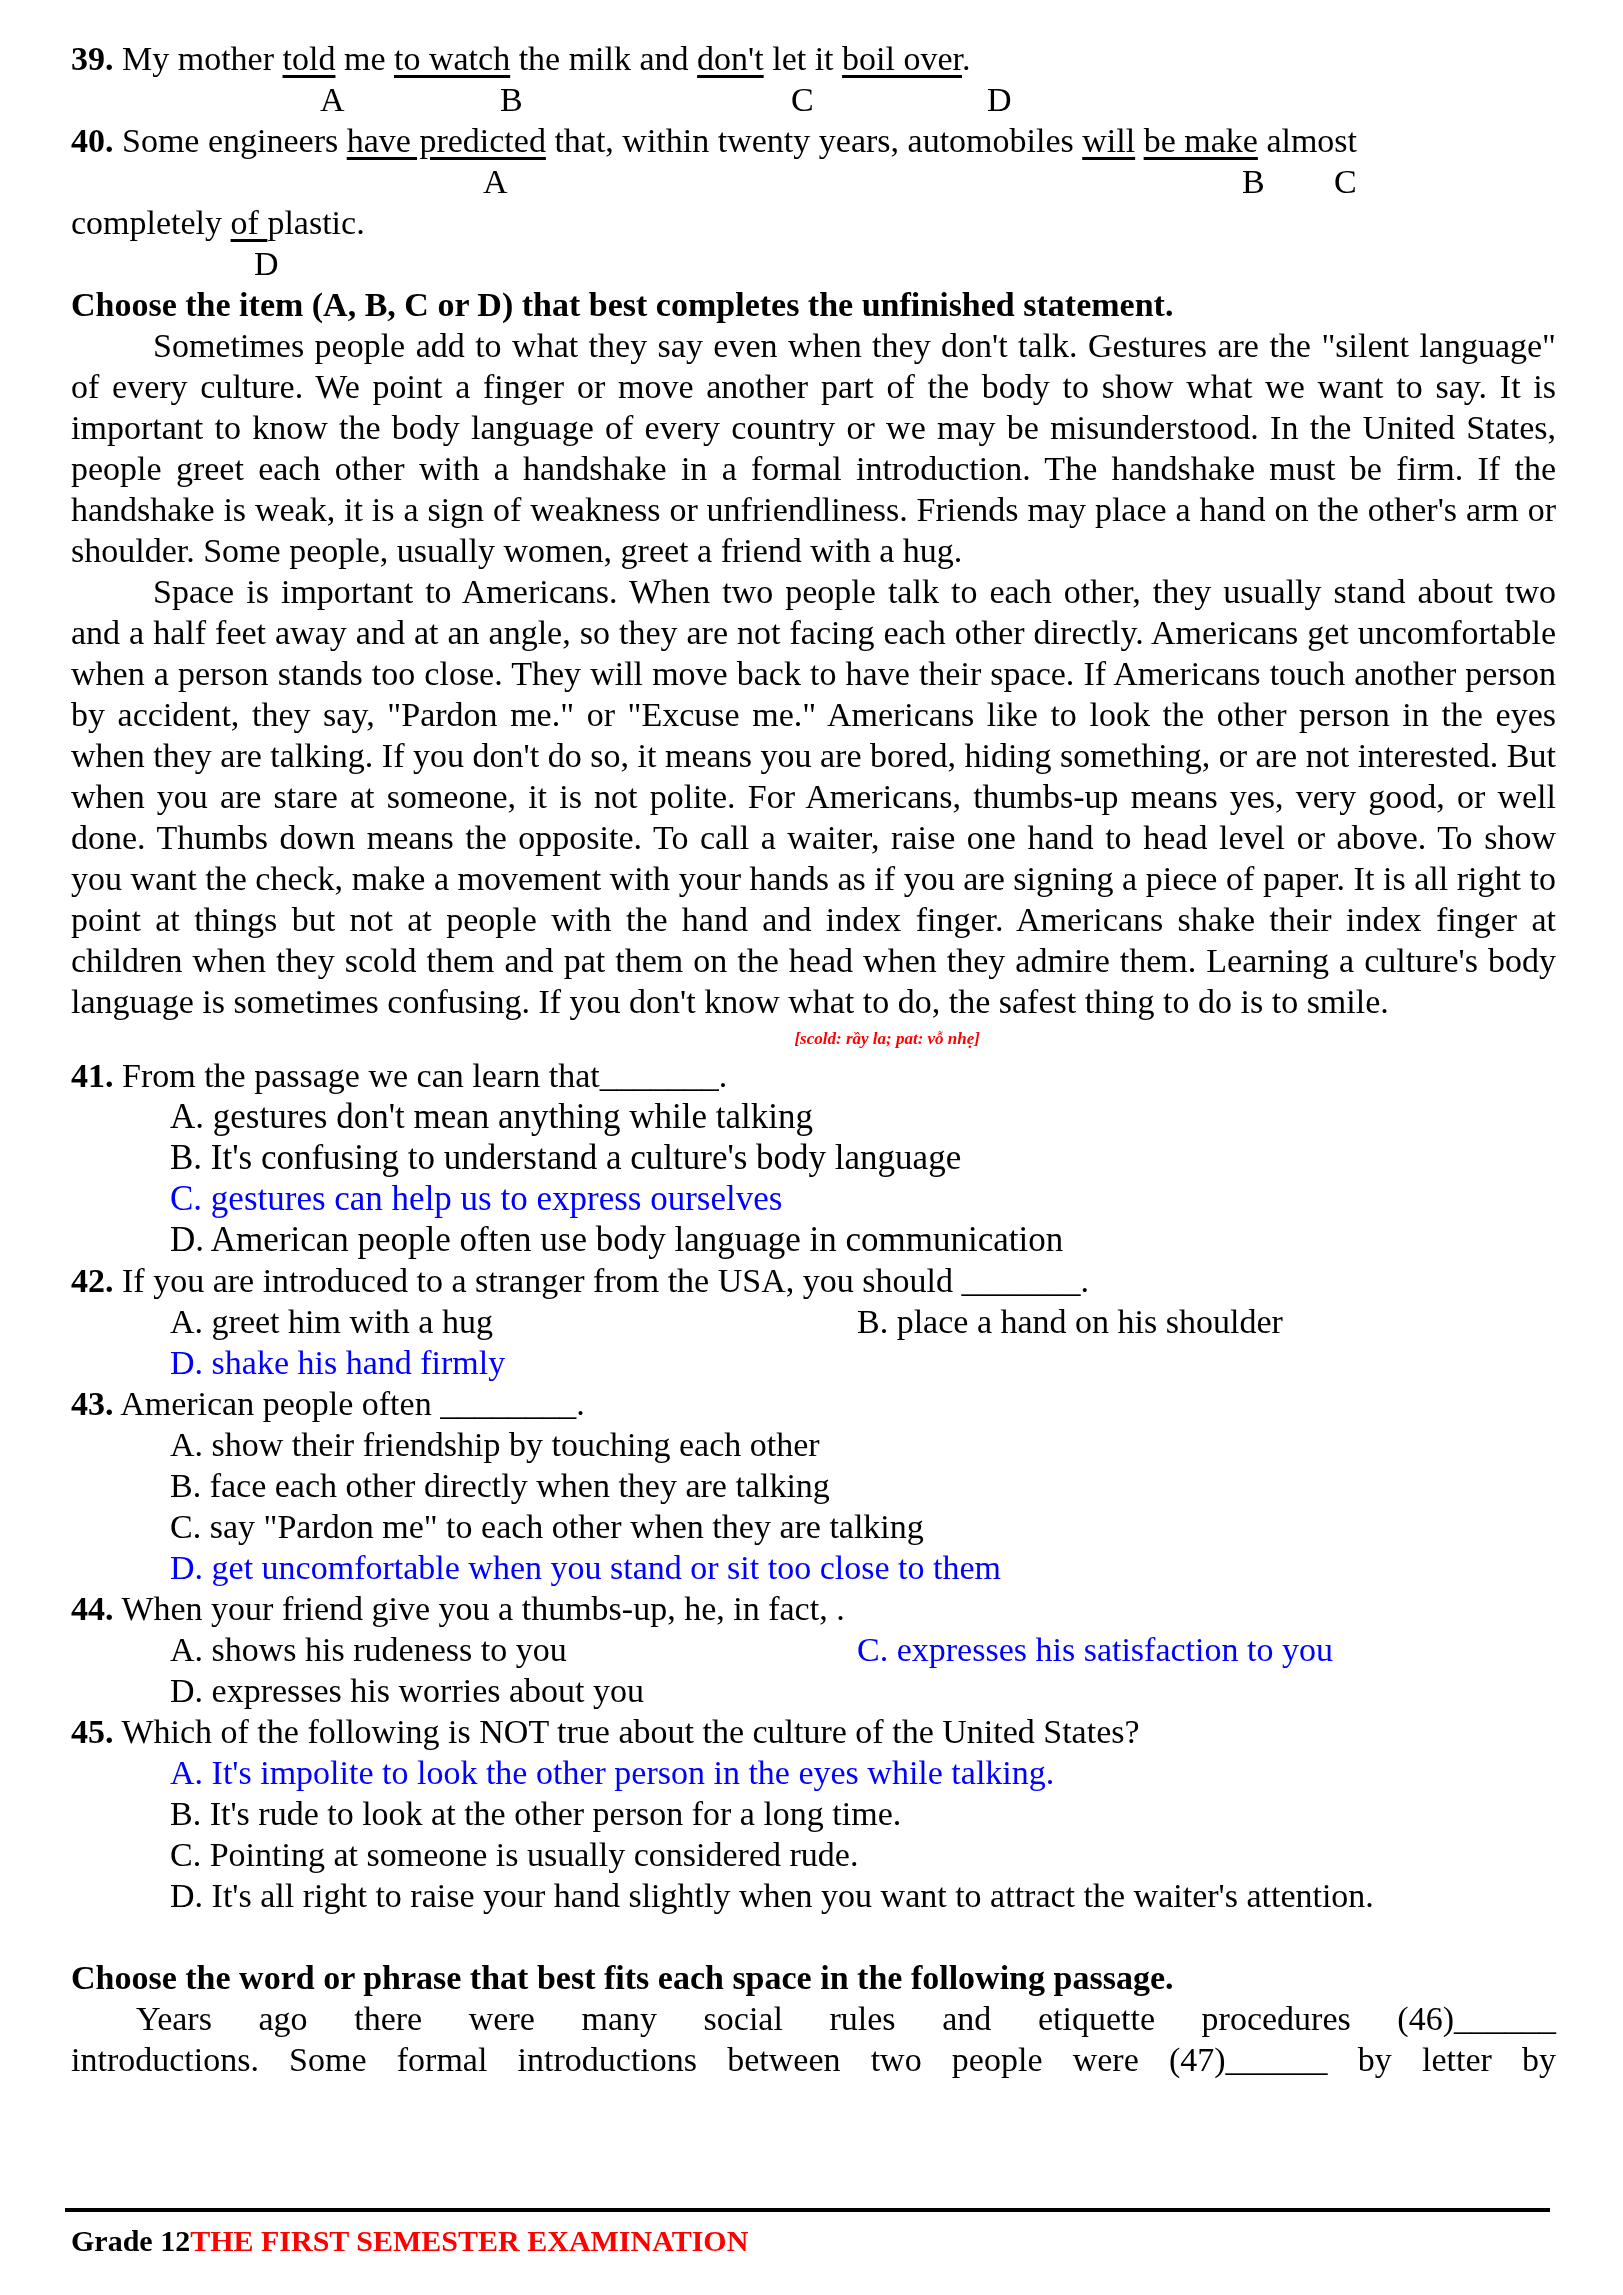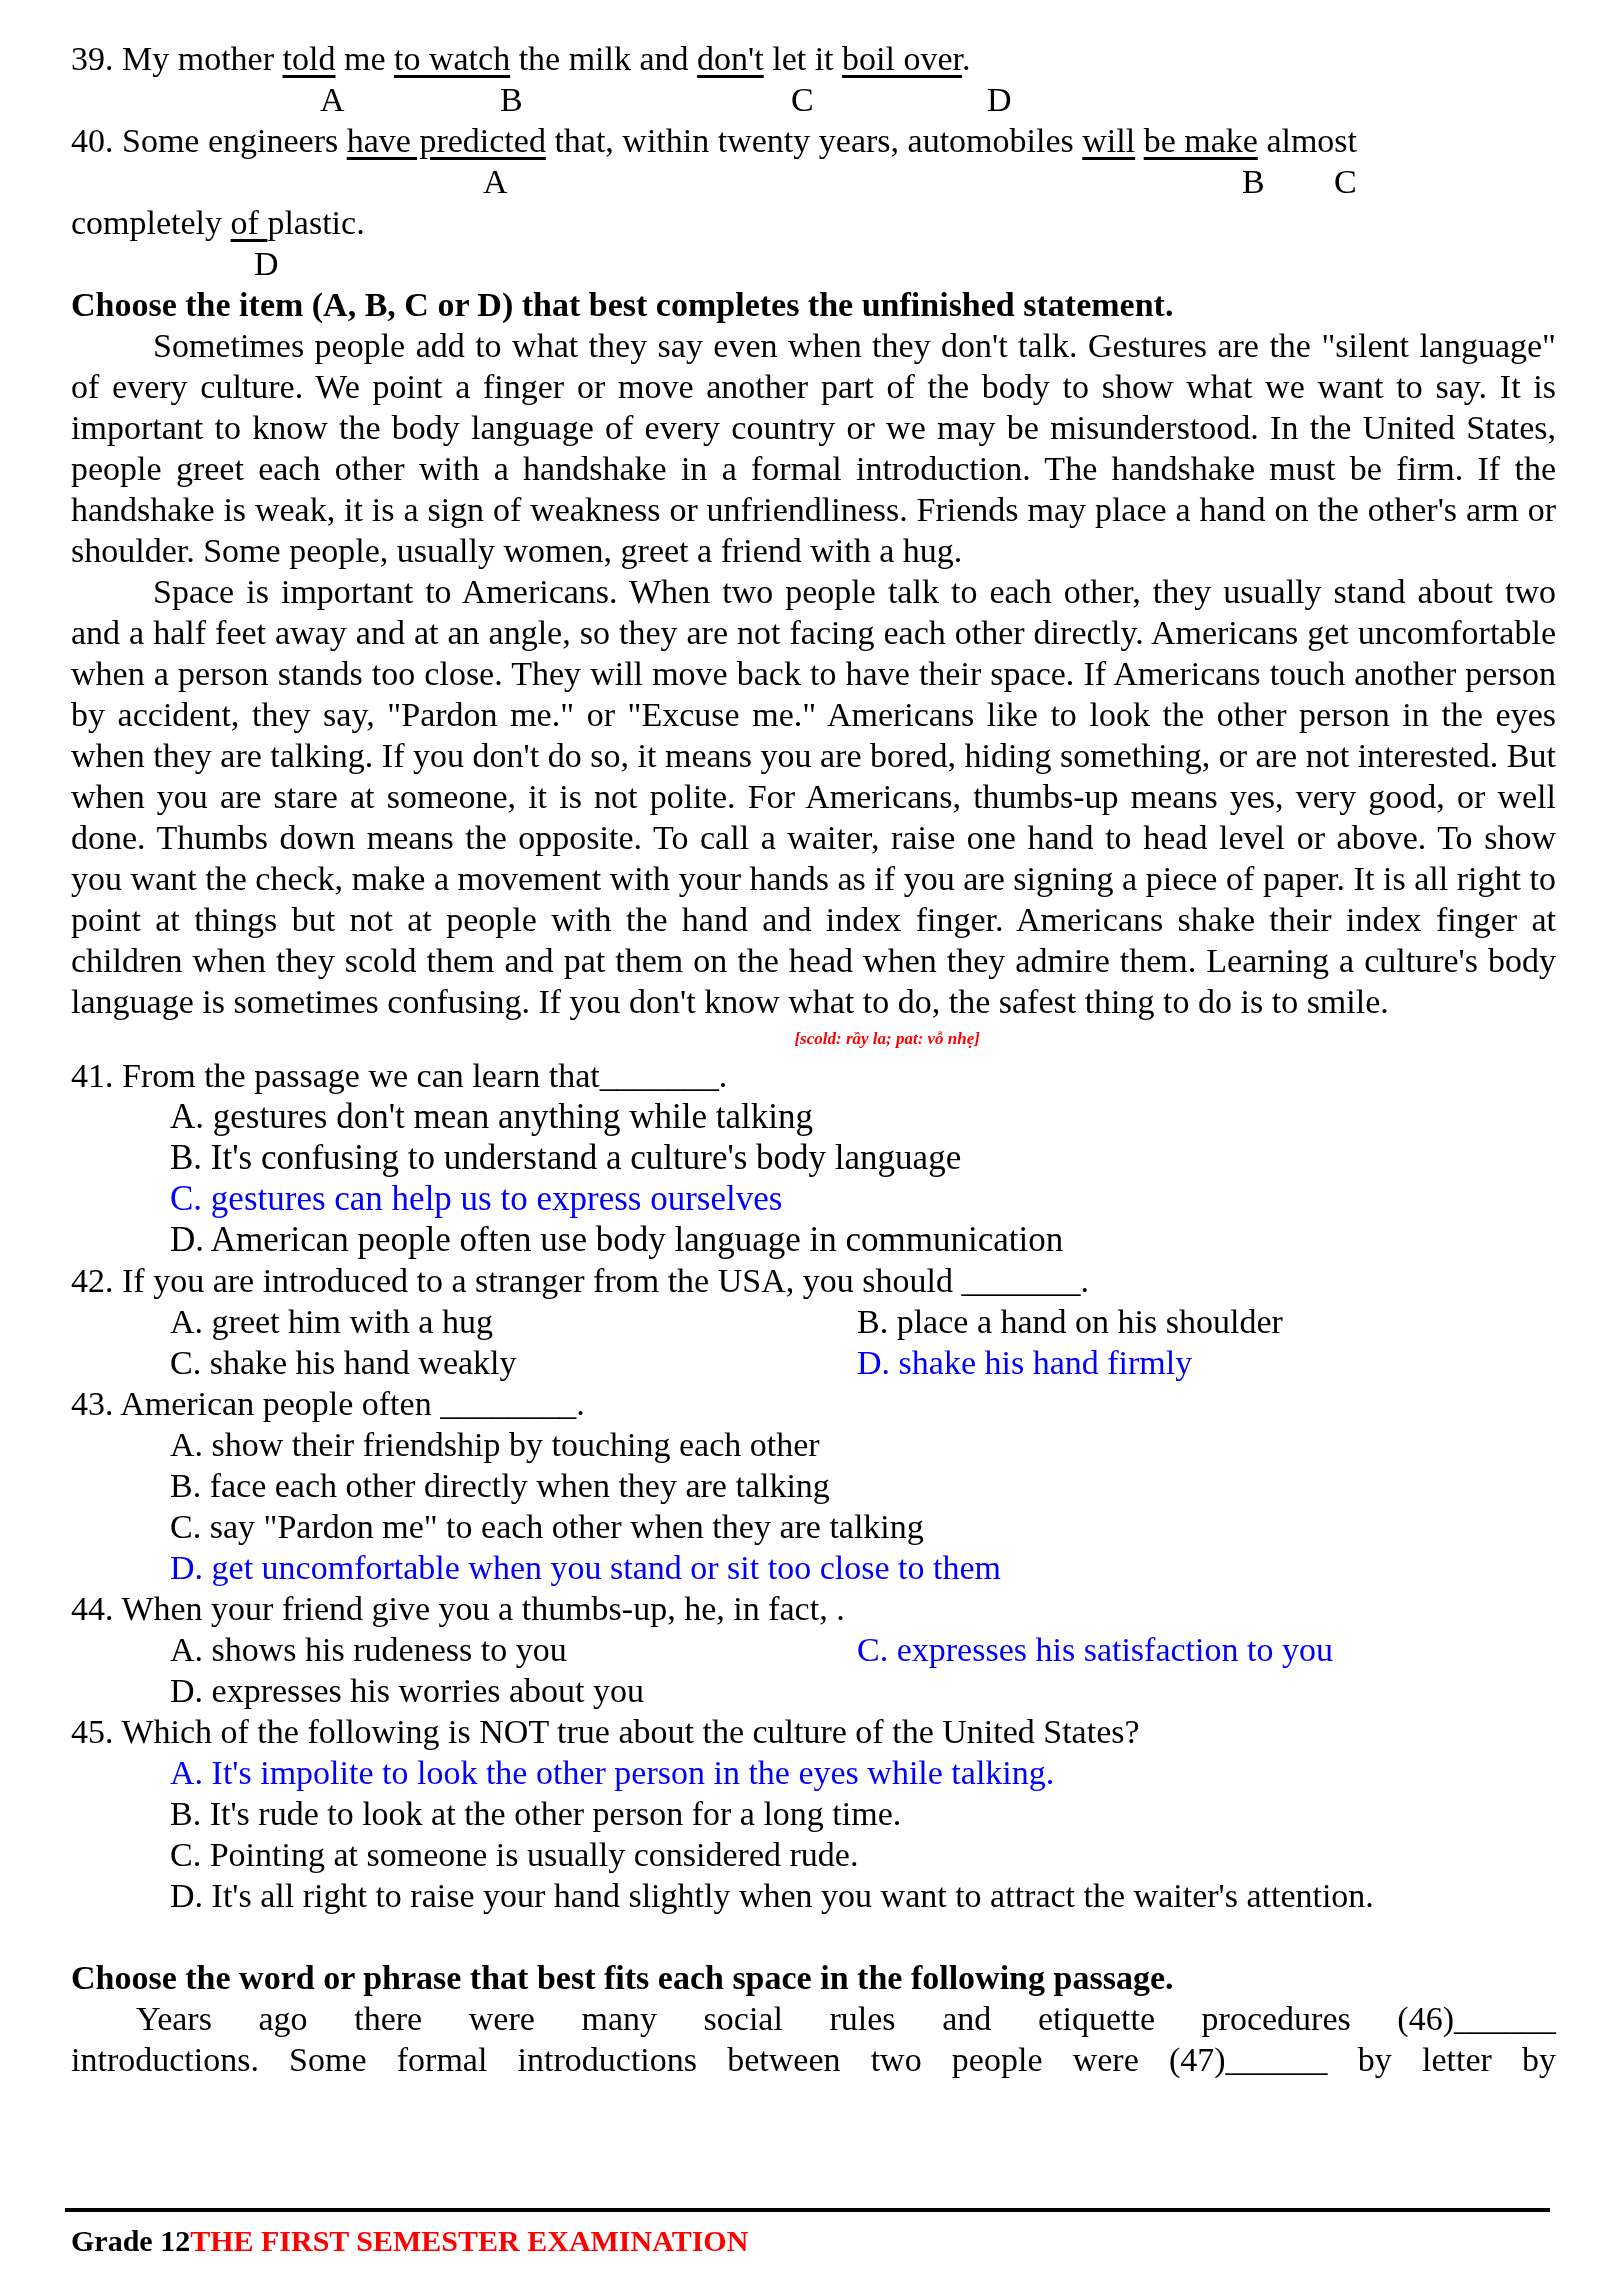--- a/index.html
+++ b/index.html
@@ -1,20 +1,20 @@
 <!DOCTYPE html>
 <html style="font-size:10.5px"><head>
 <meta charset="utf-8">
 <style>
   html, body { margin: 0; padding: 0; background: #ffffff; }
   body { width: 1623px; height: 2295px; position: relative; overflow: hidden;
          font-family: "Liberation Serif", "DejaVu Serif", serif; color: #000; }
   .page { position: absolute; left: 71px; top: 38px; width: 1485px; font-size: 34px; line-height: 41px; }
   .line { white-space: nowrap; }
-  .qnum { font-weight: normal; }
+  .qnum { font-weight: bold; }
   .u { text-decoration: underline; text-decoration-thickness: 3.3px; text-underline-offset: 5.2px; }
   .letters { position: relative; height: 41px; }
   .letters span { position: absolute; top: 0; }
   .heading { font-weight: bold; white-space: nowrap; }
   .para { text-align: justify; text-align-last: left; }
   .para p { margin: 0; text-indent: 82px; }
   .note { text-align: right; padding-right: 576px; color: #ff0000; font-weight: bold; font-style: italic; font-size: 17px; line-height: 33px; }
   .opt { padding-left: 99px; white-space: nowrap; }
   .opts2 { display: grid; grid-template-columns: 687px auto; padding-left: 99px; white-space: nowrap; }
   .blue { color: #0000ff; }
@@ -71,21 +71,20 @@
     <div class="opt small">B. It's confusing to understand a culture's body language</div>
     <div class="opt small blue">C. gestures can help us to express ourselves</div>
     <div class="opt small">D. American people often use body language in communication</div>
   </div>
 
   <div>
     <div class="line"><span class="qnum">42.</span> <span>If you are introduced to a stranger from the USA, you should _______.</span></div>
     <div class="opts2">
       <div>A. greet him with a hug</div>
       <div>B. place a hand on his shoulder</div>
-      <div>C. shake his hand weakly</div>
       <div class="blue">D. shake his hand firmly</div>
     </div>
   </div>
 
   <div>
     <div class="line"><span class="qnum">43.</span> <span>American people often ________.</span></div>
     <div class="opt">A. show their friendship by touching each other</div>
     <div class="opt">B. face each other directly when they are talking</div>
     <div class="opt">C. say "Pardon me" to each other when they are talking</div>
     <div class="opt blue">D. get uncomfortable when you stand or sit too close to them</div>

